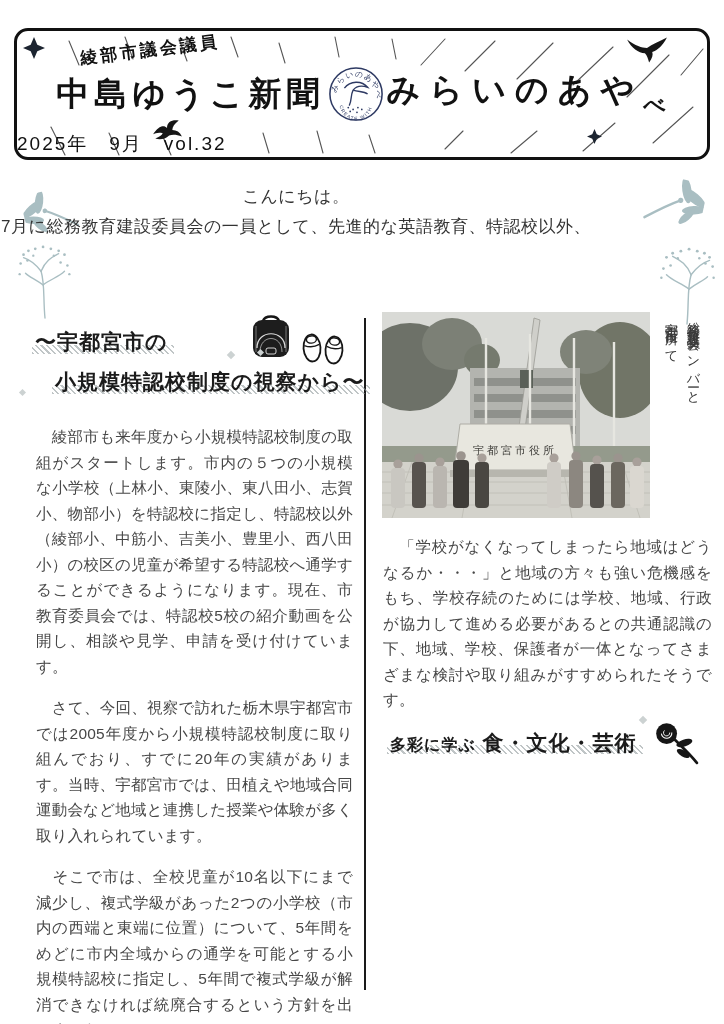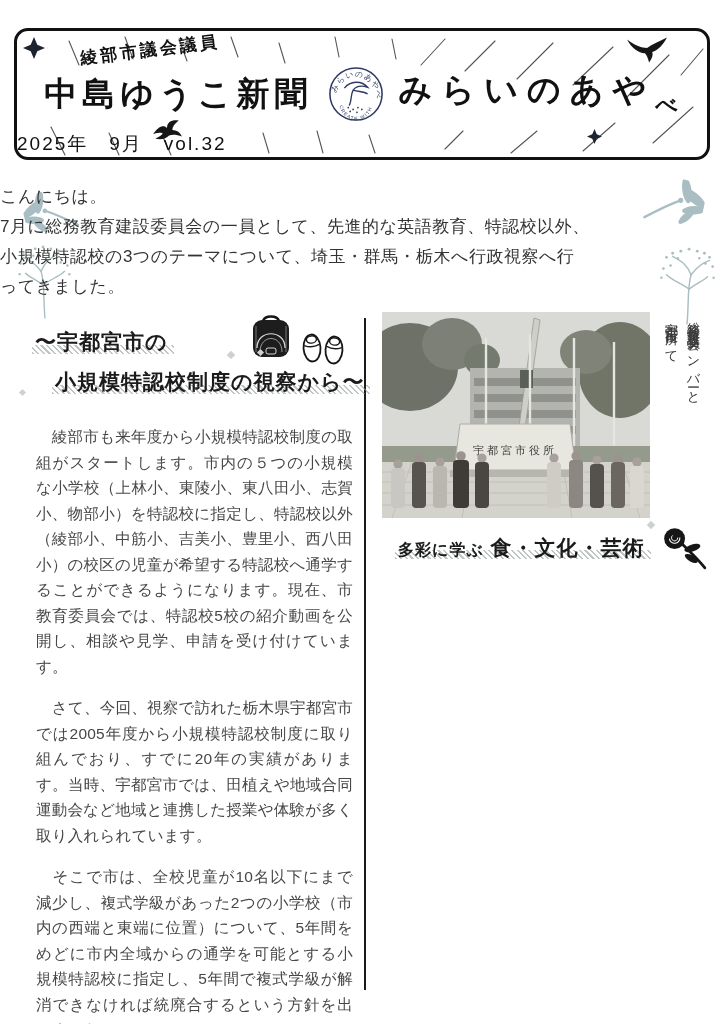--- a/index.html
+++ b/index.html
@@ -6,30 +6,30 @@
   .page{position:relative;width:724px;height:1024px;background:#ffffff;overflow:hidden;
         font-family:"Liberation Sans","DejaVu Sans",sans-serif;color:#444;}
 
   
   .masthead{position:absolute;left:14px;top:28px;width:690px;height:126px;
             border:3px solid #111;border-radius:14px;background:#fff;}
   .mast-lines{position:absolute;left:0;top:0;width:100%;height:100%;}
   .affiliation{position:absolute;left:62px;top:16px;font-size:17px;font-weight:700;color:#111;
                letter-spacing:3px;transform:rotate(-7deg);transform-origin:left top;}
   .title-row{position:absolute;left:0;top:34px;width:100%;display:flex;justify-content:center;
-             align-items:center;gap:14px;}
+             align-items:center;gap:2px;}
   .paper-title{font-size:33px;font-weight:700;color:#111;letter-spacing:5px;white-space:nowrap;}
   .brand{font-size:33px;font-weight:700;color:#111;letter-spacing:9px;white-space:nowrap;}
   .brand-small{font-size:22px;letter-spacing:2px;vertical-align:-11px;}
   .date-line{position:absolute;left:0;top:100px;width:100%;text-align:left;
              font-size:19px;color:#111;letter-spacing:2px;}
   .deco{position:absolute;}
 
   
-  .greeting{position:absolute;left:0;top:182px;width:592px;text-align:left;color:#333;}
+  .greeting{position:absolute;left:0;top:182px;width:592px;text-align:center;color:#333;}
   .g-line{font-size:17px;line-height:30px;letter-spacing:0.5px;}
 
   
   .divider{position:absolute;left:364px;top:318px;width:1.5px;height:672px;background:#1a1a1a;}
 
   .col-left{position:absolute;left:35px;top:320px;width:318px;}
   .col-right{position:absolute;left:382px;top:312px;width:330px;}
 
   .heading{position:relative;height:104px;color:#1b1b1b;}
   .h-line{position:absolute;font-size:21px;font-weight:700;letter-spacing:1px;white-space:nowrap;}
@@ -44,21 +44,21 @@
   p.body{margin:0 0 16px 1px;font-size:15.5px;line-height:25.5px;color:#474747;
          text-align:justify;word-break:break-all;letter-spacing:0.2px;}
 
   
   .photo-row{position:relative;height:206px;margin-bottom:16px;}
   .photo-svg{position:absolute;left:0;top:0;}
   .photo-caption{position:absolute;left:278px;top:0;height:206px;writing-mode:vertical-rl;
                  font-size:13px;color:#3a3a3a;letter-spacing:2px;line-height:22px;}
   .photo-caption span{display:block;}
 
-  .subheading{position:relative;margin:6px 0 14px 16px;height:44px;color:#1b1b1b;}
+  .subheading{position:relative;margin:6px 0 14px 8px;height:44px;color:#1b1b1b;}
   .sub-prefix{font-size:16px;font-weight:700;letter-spacing:1px;}
   .sub-main{font-size:21px;font-weight:700;letter-spacing:1px;}
   .subheading .rose{position:absolute;left:262px;top:-8px;}
 
   .speck{position:absolute;width:6px;height:6px;background:#ccd2d2;transform:rotate(45deg);}
 </style>
 </head>
 <body>
 
 <div class="page">
@@ -210,21 +210,20 @@
         <circle cx="4" cy="33" r="1.2"></circle>
       <circle cx="55" cy="33" r="1.2"></circle>
         <circle cx="18" cy="14" r="1.2"></circle>
         <circle cx="39" cy="14" r="1.2"></circle>
     </g>
   </svg>
 
   <div class="greeting">
     <div class="g-line">こんにちは。</div>
     <div class="g-line">7月に総務教育建設委員会の一員として、先進的な英語教育、特認校以外、</div>
-    <div class="g-line">小規模特認校の3つのテーマについて、埼玉・群馬・栃木へ行政視察へ行ってきました。</div>
   </div>
 
   <div class="divider"></div>
 
   <section class="col-left">
     <div class="heading">
       <span class="h-line l2"><span class="underband">小規模特認校制度の視察から〜</span></span>
       <span class="h-line l1"><span class="underband">〜宇都宮市の</span></span>
       <svg class="backpack" width="48" height="48" viewBox="0 0 48 48">
         <path d="M16,7 C18,1 30,1 32,7" stroke="#161616" stroke-width="2.6" fill="none"></path>
@@ -342,20 +341,21 @@
               <rect x="-7" y="-42" width="14" height="42" rx="4" fill="#dad7d0"></rect>
             </g>
         </g>
       </svg>
       <div class="photo-caption">
         <span>総務教育建設委員会メンバーと</span>
         <span>宇都宮市役所にて</span>
       </div>
     </div>
 
+    <p class="body">　「学校がなくなってしまったら地域はどうなるか・・・」と地域の方々も強い危機感をもち、学校存続のためには学校、地域、行政が協力して進める必要があるとの共通認識の下、地域、学校、保護者が一体となってさまざまな検討や取り組みがすすめられたそうです。</p>
 
     <div class="subheading">
       <span class="underband"><span class="sub-prefix">多彩に学ぶ</span><span class="sub-main"> 食・文化・芸術</span></span>
       <svg class="rose" width="48" height="44" viewBox="0 0 46 42">
         <circle cx="14" cy="12" r="10" fill="#161616"></circle>
         <path d="M9,12 a5,5 0 1 0 10,-1" stroke="#ffffff" stroke-width="1" fill="none"></path>
         <path d="M12,9 a3,3 0 1 0 5,2" stroke="#ffffff" stroke-width="0.9" fill="none"></path>
         <path d="M21,17 C29,25 36,31 43,40" stroke="#161616" stroke-width="2.6" fill="none" stroke-linecap="round"></path>
         <ellipse cx="31" cy="21" rx="8" ry="3.4" fill="#161616" transform="rotate(-18 31 21)"></ellipse>
         <ellipse cx="30" cy="31" rx="7" ry="3" fill="#161616" transform="rotate(30 30 31)"></ellipse>

